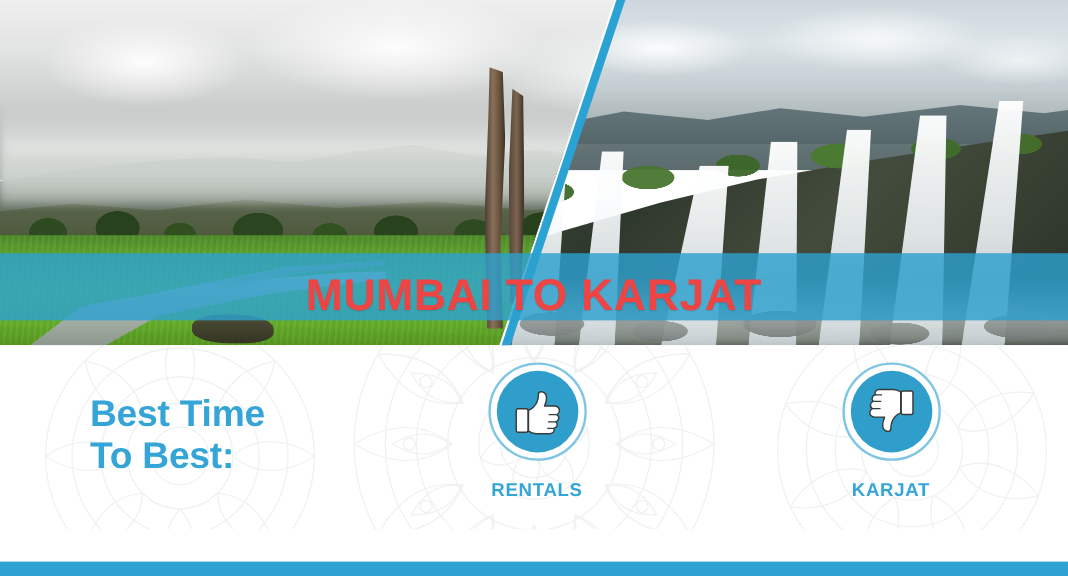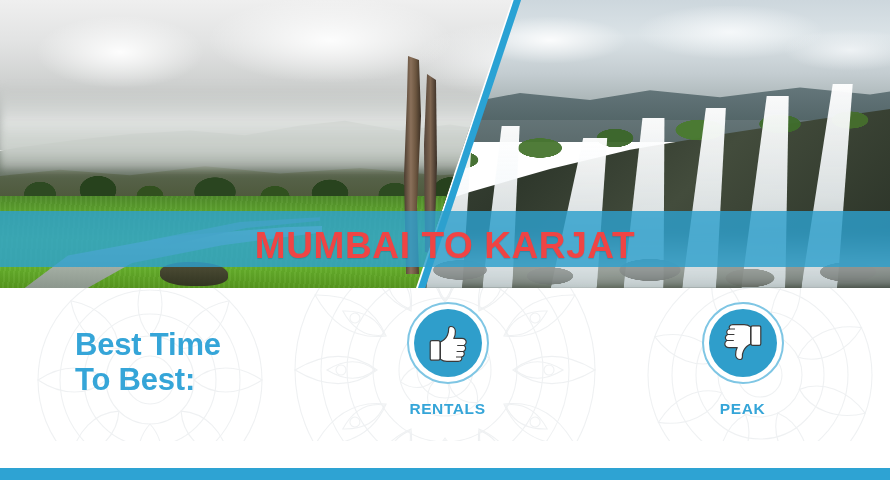--- a/index.html
+++ b/index.html
@@ -473,21 +473,21 @@
             <div class="circle">
               <svg width="42" height="40" viewBox="0 0 42 40">
                 <g fill="#ffffff" stroke="#3a3a3a" stroke-width="1.2" stroke-linejoin="round" transform="translate(42,40) rotate(180)">
                   <path d="M23.5,3.5 C26.3,3.3 28.2,5.1 28.4,8.0 C28.6,10.6 28.0,13.0 26.8,15.4 L35.0,15.4 C37.6,15.4 39.3,17.0 39.2,19.3 C39.1,20.8 38.3,21.9 37.0,22.5 C38.2,23.2 38.8,24.3 38.6,25.7 C38.4,27.1 37.6,28.0 36.3,28.5 C37.2,29.3 37.5,30.4 37.2,31.6 C36.8,33.0 35.8,33.8 34.4,34.0 C35.0,34.9 35.0,35.9 34.4,36.9 C33.7,38.0 32.6,38.4 31.2,38.4 L19.8,38.4 C17.4,38.4 15.3,37.7 13.4,36.3 L13.4,18.9 C16.6,17.6 18.9,15.4 20.4,12.2 C21.3,10.3 21.7,8.4 21.6,6.3 C21.5,4.6 22.2,3.7 23.5,3.5 Z"></path>
                   <path d="M4.8,17.6 L11.4,17.6 C12.4,17.6 13.0,18.2 13.0,19.2 L13.0,35.6 C13.0,36.6 12.4,37.2 11.4,37.2 L4.8,37.2 C3.8,37.2 3.2,36.6 3.2,35.6 L3.2,19.2 C3.2,18.2 3.8,17.6 4.8,17.6 Z"></path>
                   <path d="M30.2,22.5 L37.0,22.5 M29.6,28.5 L36.3,28.5 M29.0,34.0 L34.4,34.0" stroke-width="1.1" fill="none"></path>
                 </g>
               </svg>
             </div>
           </div>
-          <div class="card-title">PEAK</div>
+          <div class="card-title">KARJAT</div>
         </div>
 
       </div>
     </div>
   </div>
 
   <div class="bottom-bar"></div>
 </div>
 
 </body></html>

